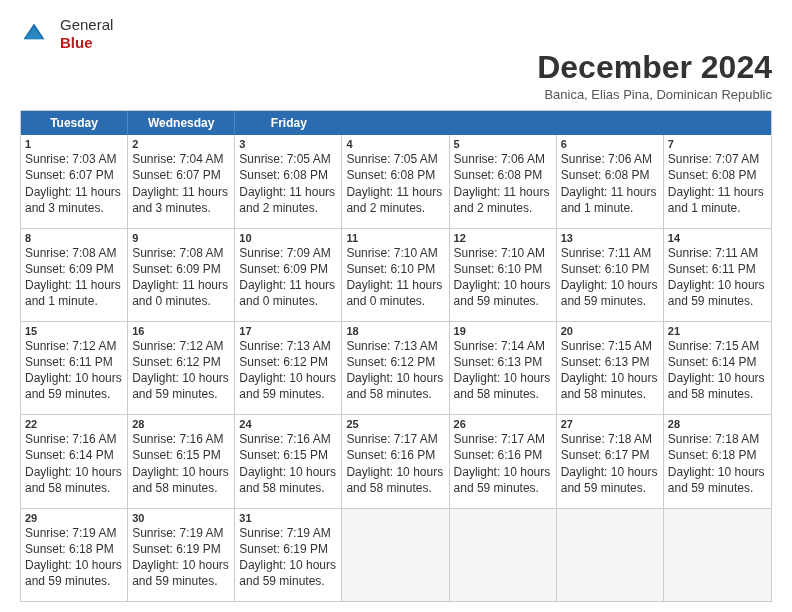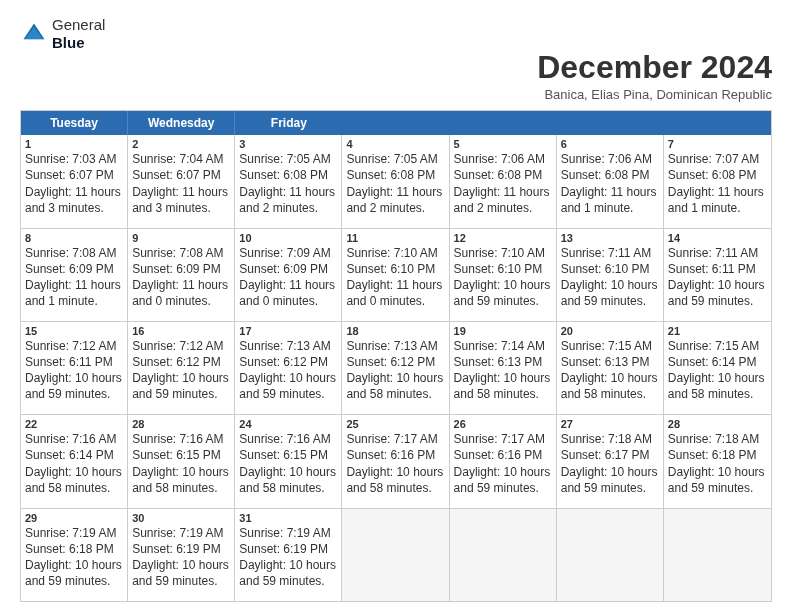--- a/index.html
+++ b/index.html
@@ -19,29 +19,29 @@
     }
     .header {
       display: flex;
       justify-content: space-between;
       align-items: flex-start;
       margin-bottom: 8px;
     }
     .logo {
       display: flex;
       align-items: center;
-      gap: 4px;
+      gap: 12px;
     }
     .logo-text {
       font-size: 15px;
       color: #333;
       line-height: 1.2;
     }
     .logo-text .general { display: block; }
-    .logo-text .blue { display: block; color: #0f172a; font-weight: bold; }
+    .logo-text .blue { display: block; color: #b91c1c; font-weight: bold; }
     .logo-icon {
       width: 28px;
       height: 28px;
     }
     .title-block {
       text-align: right;
       margin-top: 34px;
     }
     .month-title {
       font-size: 32px;

